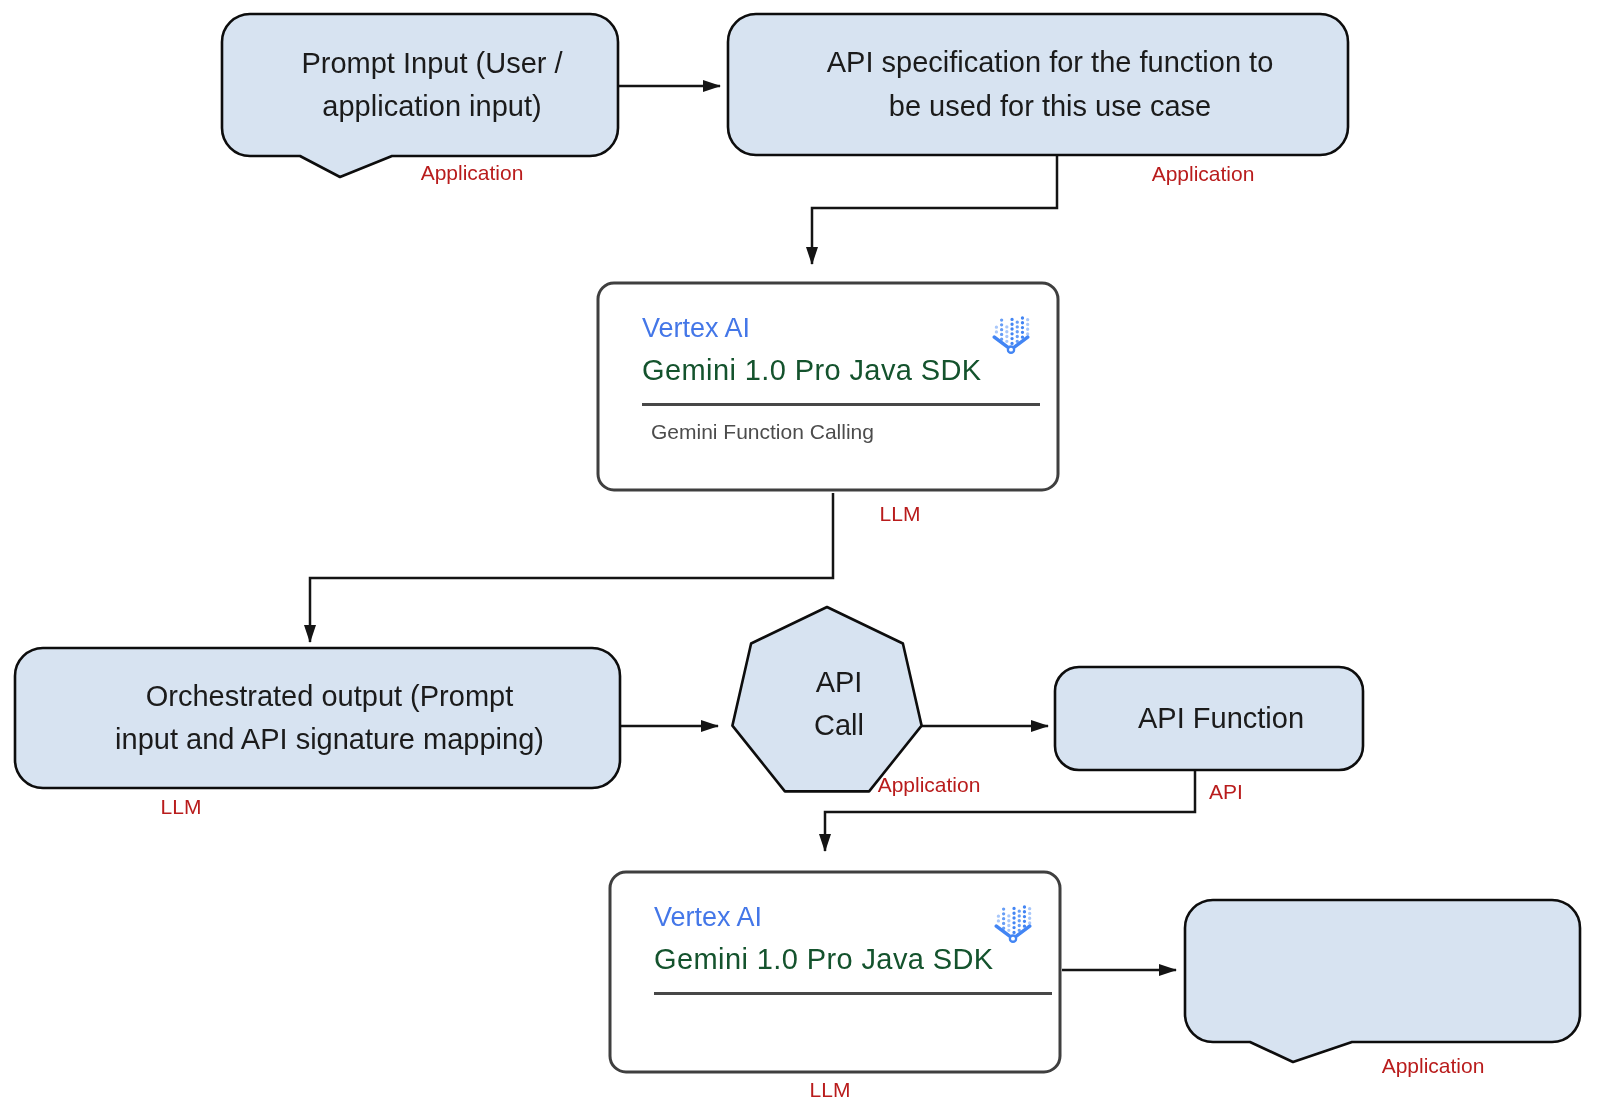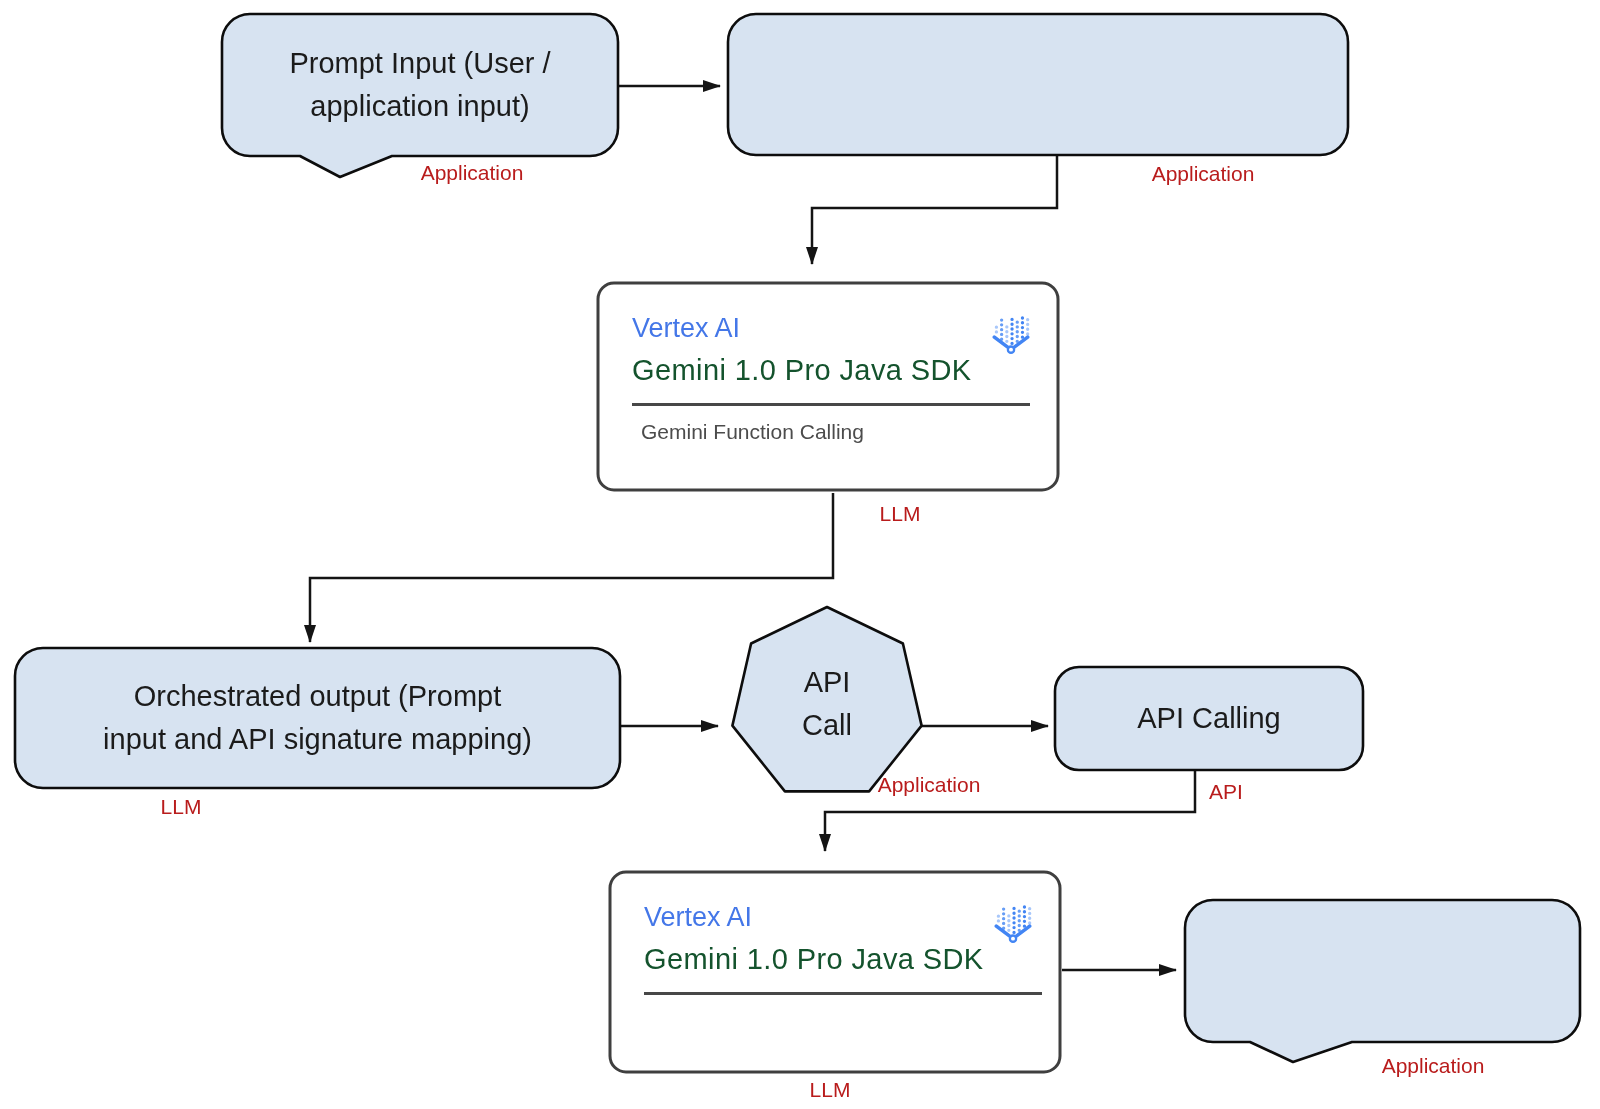--- a/index.html
+++ b/index.html
@@ -3,29 +3,29 @@
 <meta charset="utf-8">
 <style>
   html,body{margin:0;padding:0;background:#ffffff;}
   .canvas{
     position:relative;width:1600px;height:1109px;background:#ffffff;
     font-family:"Liberation Sans",sans-serif;color:#1b1b1b;overflow:hidden;
   }
   .layer{position:absolute;left:0;top:0;}
   .node-label{
     position:absolute;display:flex;align-items:center;justify-content:center;
-    text-align:center;white-space:pre-line;font-size:29px;line-height:1.5;color:#1b1b1b;
+    text-align:center;white-space:pre-line;font-size:29px;line-height:1.5;color:#1b1b1b;margin-left:12px;
   }
   .tag-label{
     position:absolute;display:flex;align-items:center;justify-content:center;
     text-align:center;font-size:21px;color:#b91c1c;
   }
   .tag-left{justify-content:flex-start;text-align:left;}
   .card{
-    position:absolute;box-sizing:border-box;padding:30px 24px 0 34px;
+    position:absolute;box-sizing:border-box;padding:30px 24px 0 44px;
   }
   .card-product{font-size:27px;color:#4477e8;margin:0 0 10px 0;}
   .card-title{font-size:29px;color:#14532d;letter-spacing:0.4px;margin:0 0 16px 0;}
   .card-divider{border:none;border-top:3px solid #474747;margin:0 0 14px 0;width:398px;}
   .card-sub{font-size:21px;color:#4c4c4c;margin:9px;}
   .card-icon{position:absolute;right:22px;top:26px;width:50px;height:50px;}
 </style>
 </head>
 <body>
 
@@ -60,20 +60,22 @@
     <g fill="#ffffff" stroke="#3f3f3f" stroke-width="3">
       <rect x="598" y="283" width="460" height="207" rx="16"></rect>
       <rect x="610" y="872" width="450" height="200" rx="16"></rect>
     </g>
   </svg>
 
   <div class="node-label" style="left:222px;top:14px;width:396px;height:142px;">Prompt Input (User /
 application input)</div>
   <div class="tag-label" style="left:392px;top:160px;width:160px;height:26px;">Application</div>
 
+  <div class="node-label" style="left:728px;top:14px;width:620px;height:141px;">API specification for the function to
+be used for this use case</div>
   <div class="tag-label" style="left:1123px;top:161px;width:160px;height:26px;">Application</div>
 
   <div class="card" style="left:598px;top:283px;width:460px;height:207px;">
     <p class="card-product">Vertex AI</p>
     <p class="card-title">Gemini 1.0 Pro Java SDK</p>
     <hr class="card-divider">
     <p class="card-sub">Gemini Function Calling</p>
     <svg class="card-icon" viewBox="0 0 48 48">
       <g stroke-linecap="round" fill="none">
         <path d="M10,22 V14" stroke="#a8c7fa" stroke-width="3.2" stroke-dasharray="0 4.6"></path>
@@ -91,21 +93,21 @@
   <div class="tag-label" style="left:860px;top:501px;width:80px;height:26px;">LLM</div>
 
   <div class="node-label" style="left:15px;top:648px;width:605px;height:140px;">Orchestrated output (Prompt
 input and API signature mapping)</div>
   <div class="tag-label" style="left:141px;top:794px;width:80px;height:26px;">LLM</div>
 
   <div class="node-label" style="left:747px;top:649px;width:160px;height:110px;">API
 Call</div>
   <div class="tag-label" style="left:849px;top:772px;width:160px;height:26px;">Application</div>
 
-  <div class="node-label" style="left:1055px;top:667px;width:308px;height:103px;">API Calling</div>
+  <div class="node-label" style="left:1055px;top:667px;width:308px;height:103px;">API Function</div>
   <div class="tag-label tag-left" style="left:1209px;top:779px;width:80px;height:26px;">API</div>
 
   <div class="card" style="left:610px;top:872px;width:450px;height:200px;">
     <p class="card-product">Vertex AI</p>
     <p class="card-title">Gemini 1.0 Pro Java SDK</p>
     <hr class="card-divider">
     <svg class="card-icon" viewBox="0 0 48 48">
       <g stroke-linecap="round" fill="none">
         <path d="M10,22 V14" stroke="#a8c7fa" stroke-width="3.2" stroke-dasharray="0 4.6"></path>
         <path d="M15,29 V9" stroke="#669df6" stroke-width="3.2" stroke-dasharray="0 4.6"></path>

